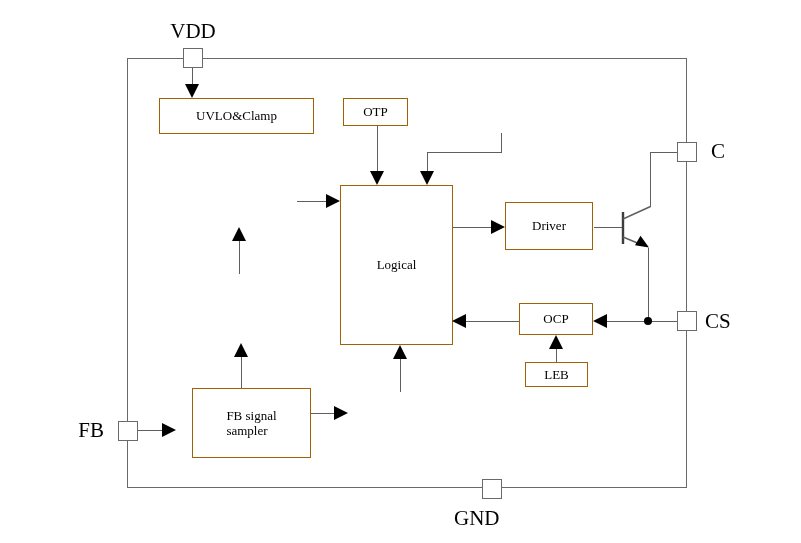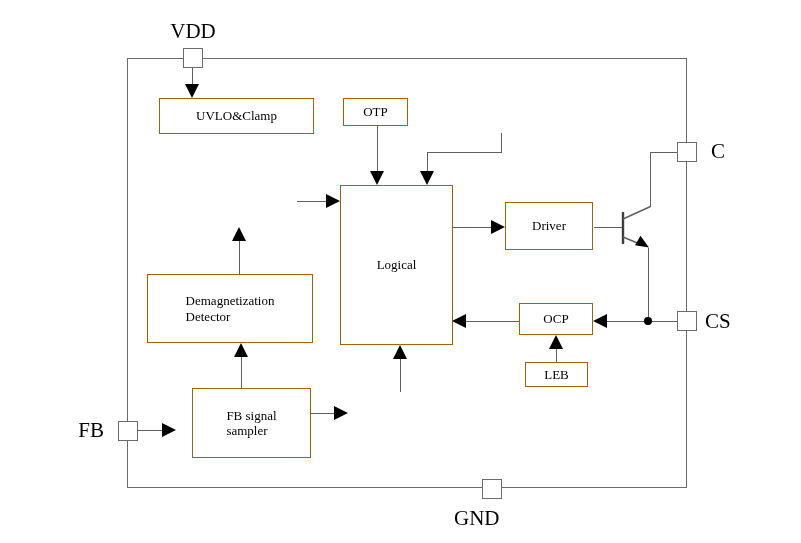--- a/index.html
+++ b/index.html
@@ -105,22 +105,20 @@
 
 
   <div class="block" style="left:340px;top:185px;width:111px;height:158px;">Logical</div>
 
   <div class="block" style="left:519px;top:303px;width:72px;height:30px;">OCP</div>
 
   <div class="block" style="left:505px;top:202px;width:86px;height:46px;">Driver</div>
 
   <div class="block" style="left:525px;top:362px;width:61px;height:23px;">LEB</div>
 
-  <div class="block" style="left:147px;top:274px;width:164px;height:67px;">Demagnetization
-Detector</div>
 
   <div class="block" style="left:192px;top:388px;width:117px;height:68px;">FB signal
 sampler</div>
 
 
   <div class="pin" style="left:183px;top:48px;"></div>
   <div class="pin" style="left:677px;top:142px;"></div>
   <div class="pin" style="left:677px;top:311px;"></div>
   <div class="pin" style="left:118px;top:421px;"></div>
   <div class="pin" style="left:482px;top:479px;"></div>

